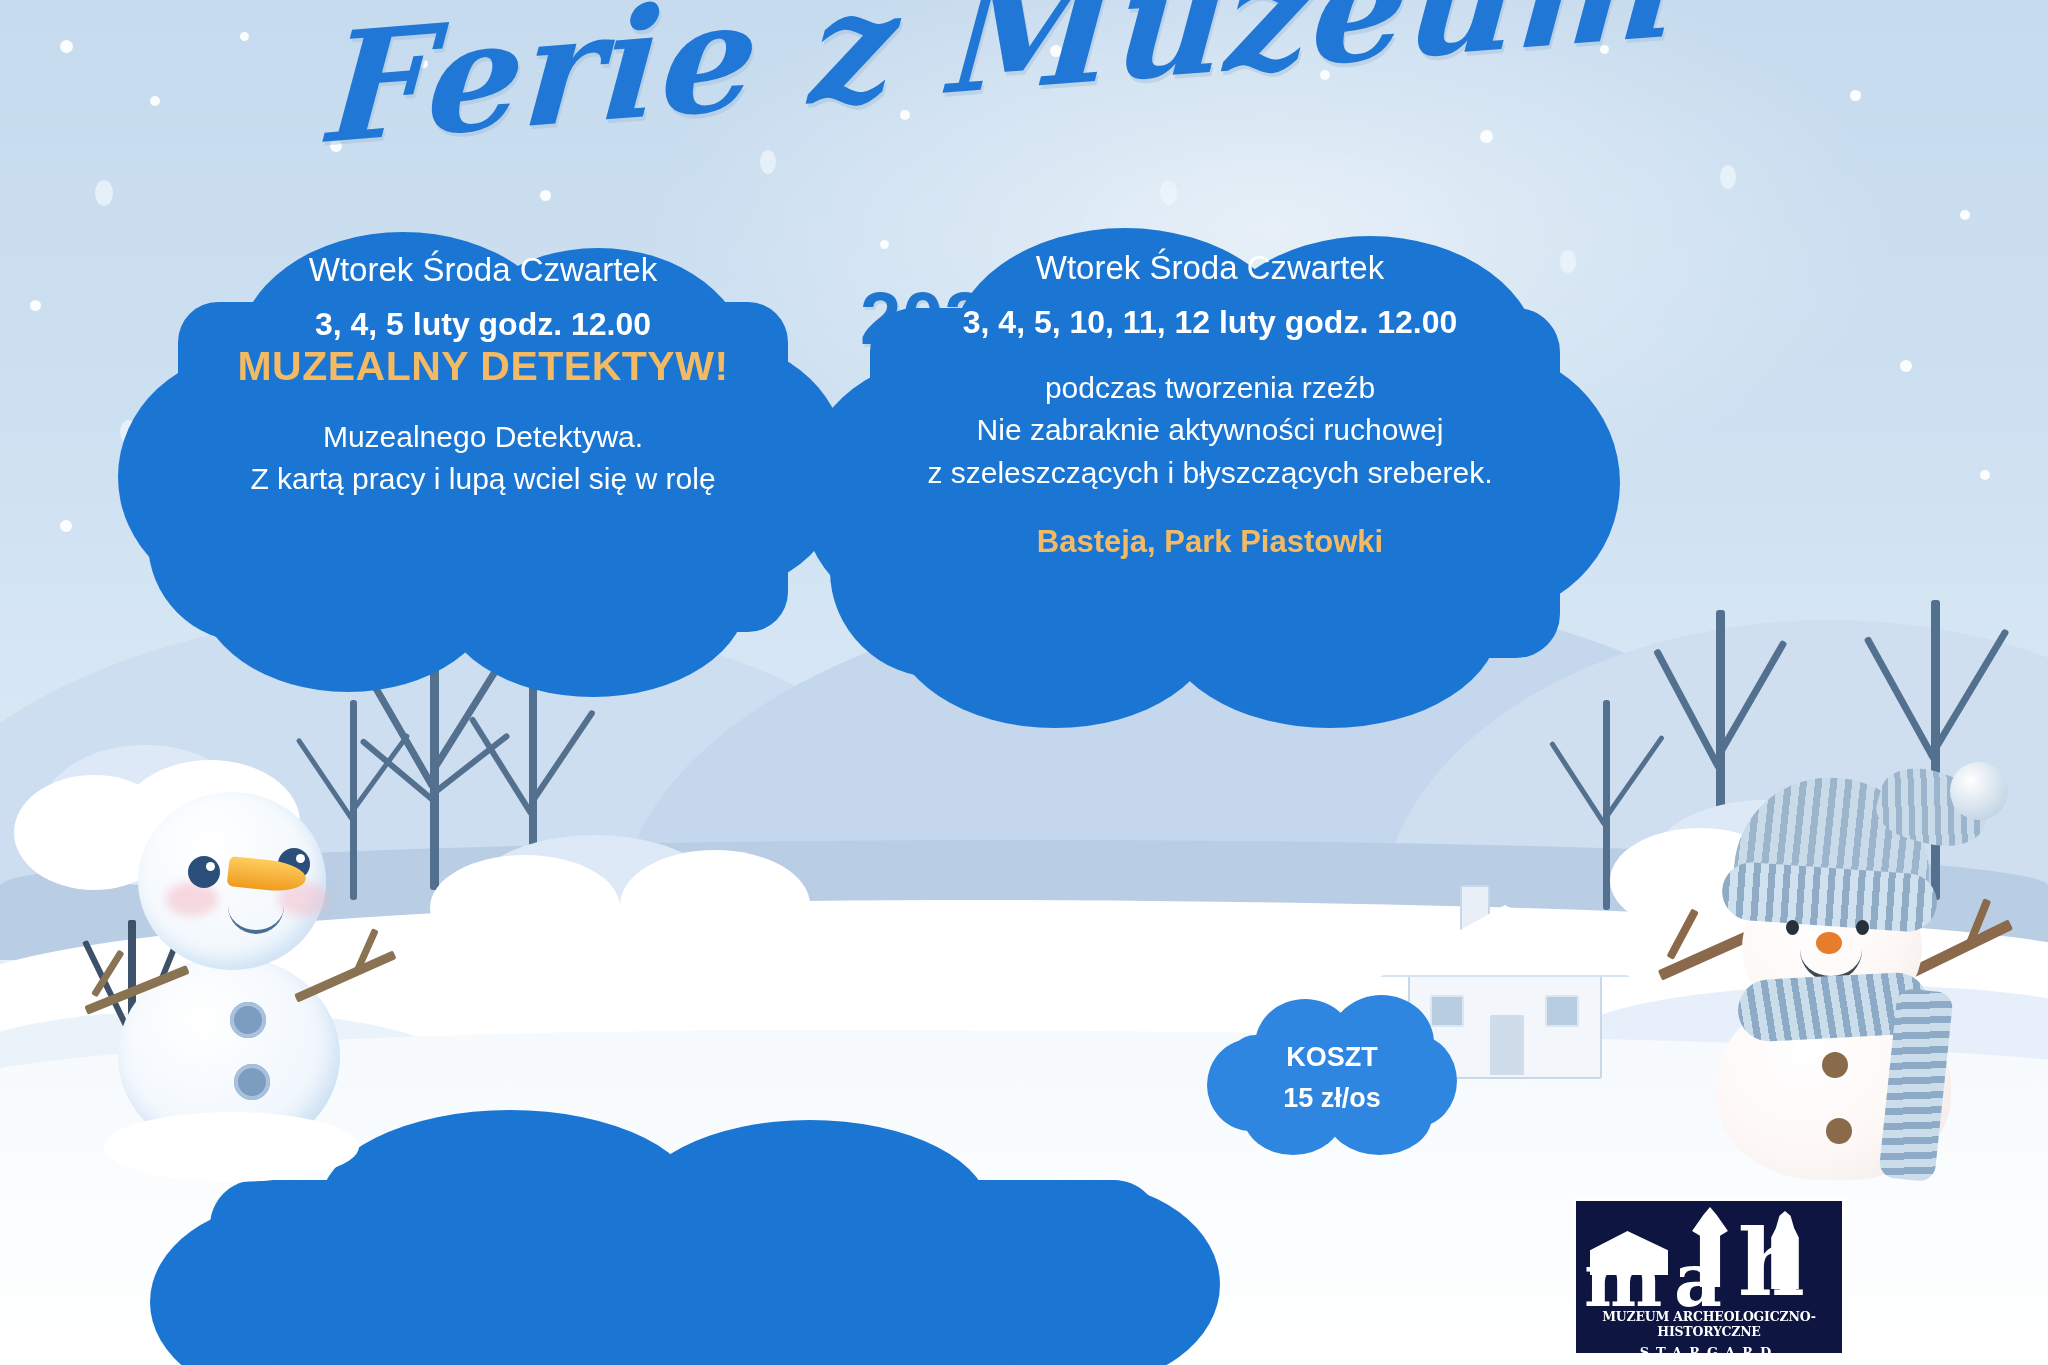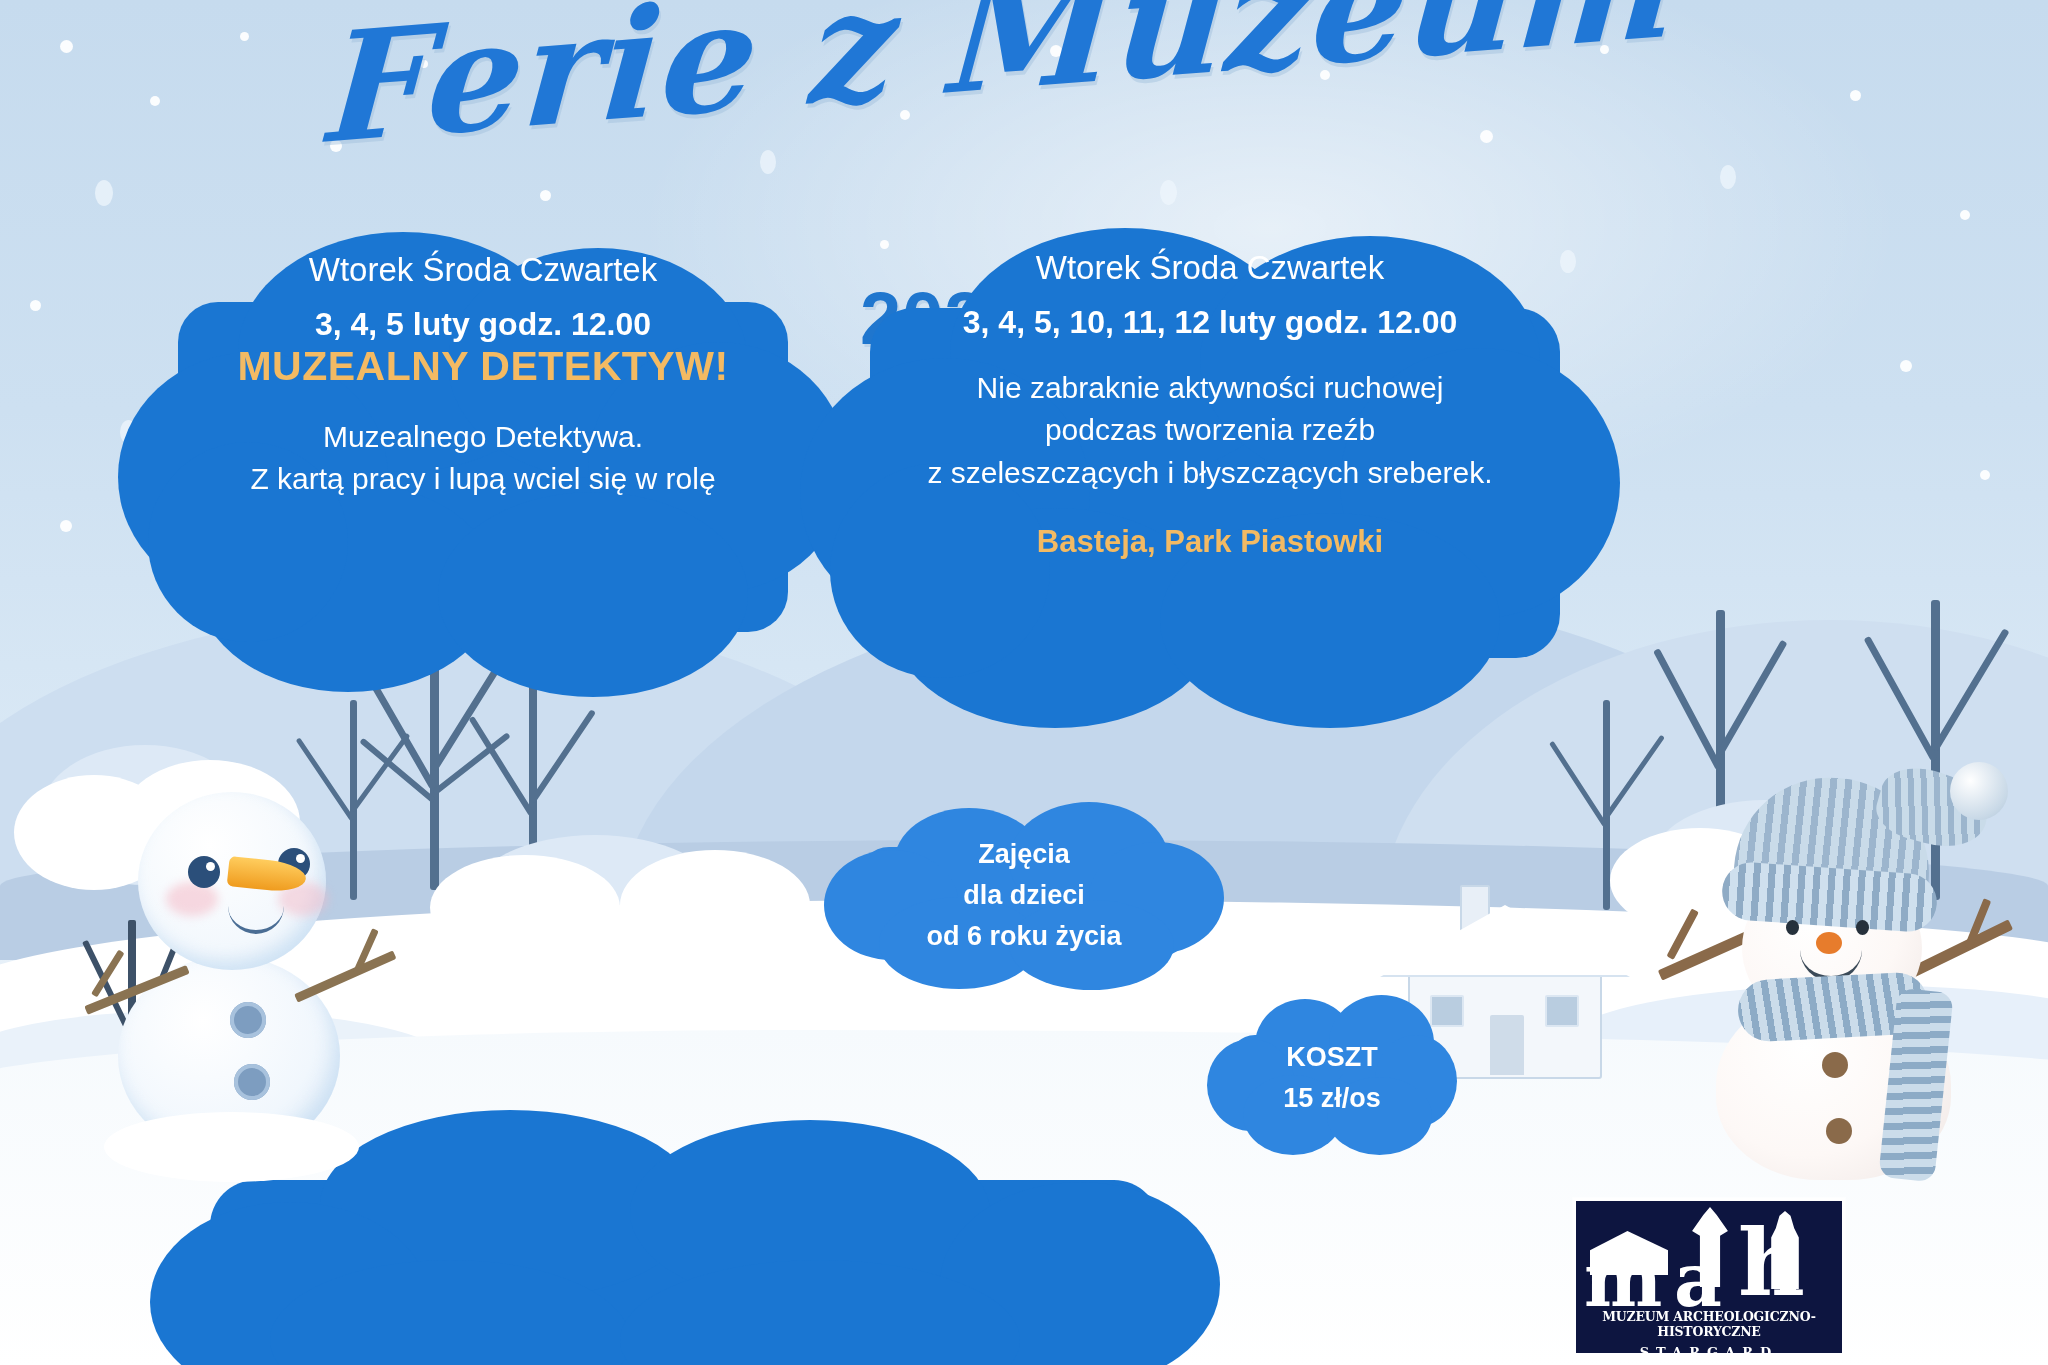--- a/index.html
+++ b/index.html
@@ -241,42 +241,28 @@
     <div class="lobe" style="left:400px;top:8px;width:340px;height:250px;"></div>
     <div class="lobe" style="left:0px;top:130px;width:290px;height:270px;"></div>
     <div class="lobe" style="left:540px;top:120px;width:280px;height:270px;"></div>
     <div class="lobe" style="left:90px;top:280px;width:330px;height:220px;"></div>
     <div class="lobe" style="left:360px;top:285px;width:340px;height:215px;"></div>
     <div class="lobe" style="left:30px;top:235px;width:220px;height:215px;"></div>
     <div class="cloud-content" style="left:45px;top:20px;width:730px;">
       <div class="cl-kicker">Wtorek Środa Czwartek</div>
       <div class="cl-date">3, 4, 5, 10, 11, 12 luty godz. 12.00</div>
       <div class="cl-body">
+        <div>podczas tworzenia rzeźb</div>
         <div>Nie zabraknie aktywności ruchowej</div>
-        <div>podczas tworzenia rzeźb</div>
         <div>z szeleszczących i błyszczących srebe­rek.</div>
       </div>
       <div class="cl-place">Basteja, Park Piastowki</div>
     </div>
   </div>
 
-  <div class="cloud" style="left:824px;top:802px;width:400px;height:190px;">
-    <div class="lobe lobe-l" style="left:35px;top:45px;width:330px;height:110px;border-radius:30px;"></div>
-    <div class="lobe lobe-l" style="left:70px;top:6px;width:150px;height:110px;"></div>
-    <div class="lobe lobe-l" style="left:185px;top:0px;width:160px;height:118px;"></div>
-    <div class="lobe lobe-l" style="left:0px;top:48px;width:135px;height:110px;"></div>
-    <div class="lobe lobe-l" style="left:265px;top:40px;width:135px;height:112px;"></div>
-    <div class="lobe lobe-l" style="left:55px;top:95px;width:160px;height:92px;"></div>
-    <div class="lobe lobe-l" style="left:185px;top:98px;width:165px;height:90px;"></div>
-    <div class="cloud-content small-cloud-text" style="left:20px;top:32px;width:360px;">
-      <div>Zajęcia</div>
-      <div>dla dzieci</div>
-      <div>od 6 roku życia</div>
-    </div>
-  </div>
 
   <div class="cloud" style="left:1207px;top:995px;width:250px;height:165px;">
     <div class="lobe lobe-l" style="left:22px;top:40px;width:206px;height:95px;border-radius:26px;"></div>
     <div class="lobe lobe-l" style="left:48px;top:4px;width:100px;height:92px;"></div>
     <div class="lobe lobe-l" style="left:122px;top:0px;width:105px;height:96px;"></div>
     <div class="lobe lobe-l" style="left:0px;top:44px;width:88px;height:92px;"></div>
     <div class="lobe lobe-l" style="left:168px;top:40px;width:82px;height:92px;"></div>
     <div class="lobe lobe-l" style="left:36px;top:80px;width:100px;height:80px;"></div>
     <div class="lobe lobe-l" style="left:120px;top:82px;width:105px;height:78px;"></div>
     <div class="cloud-content small-cloud-text" style="left:10px;top:42px;width:230px;">

